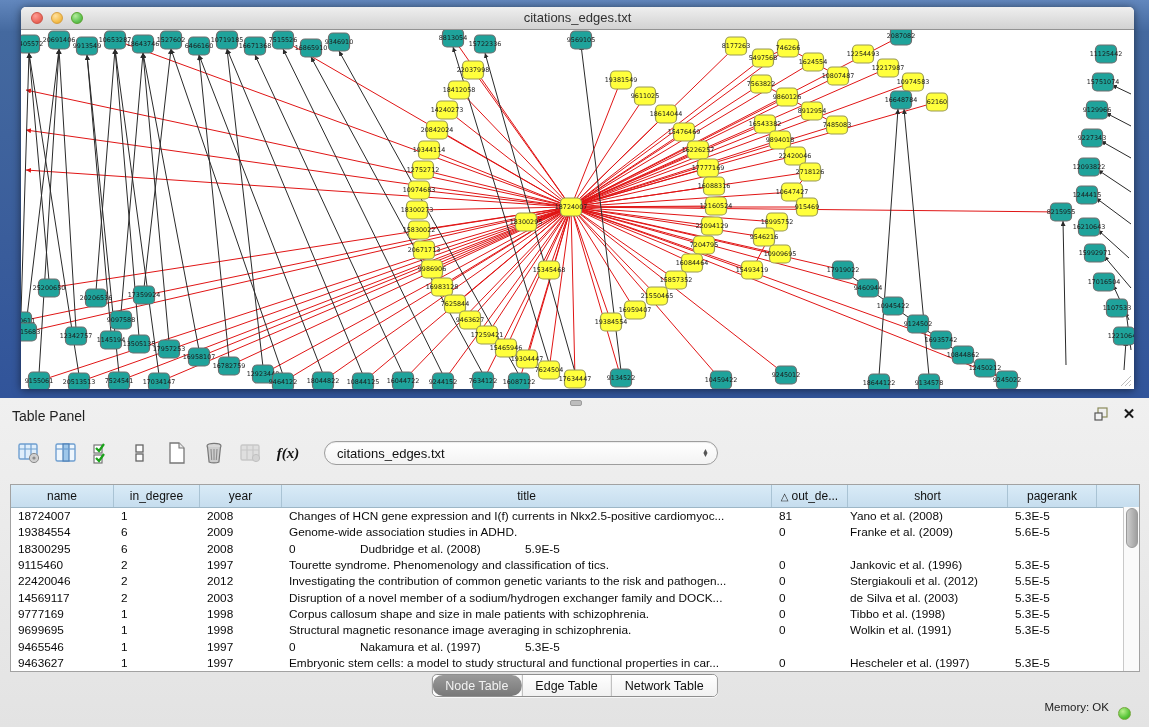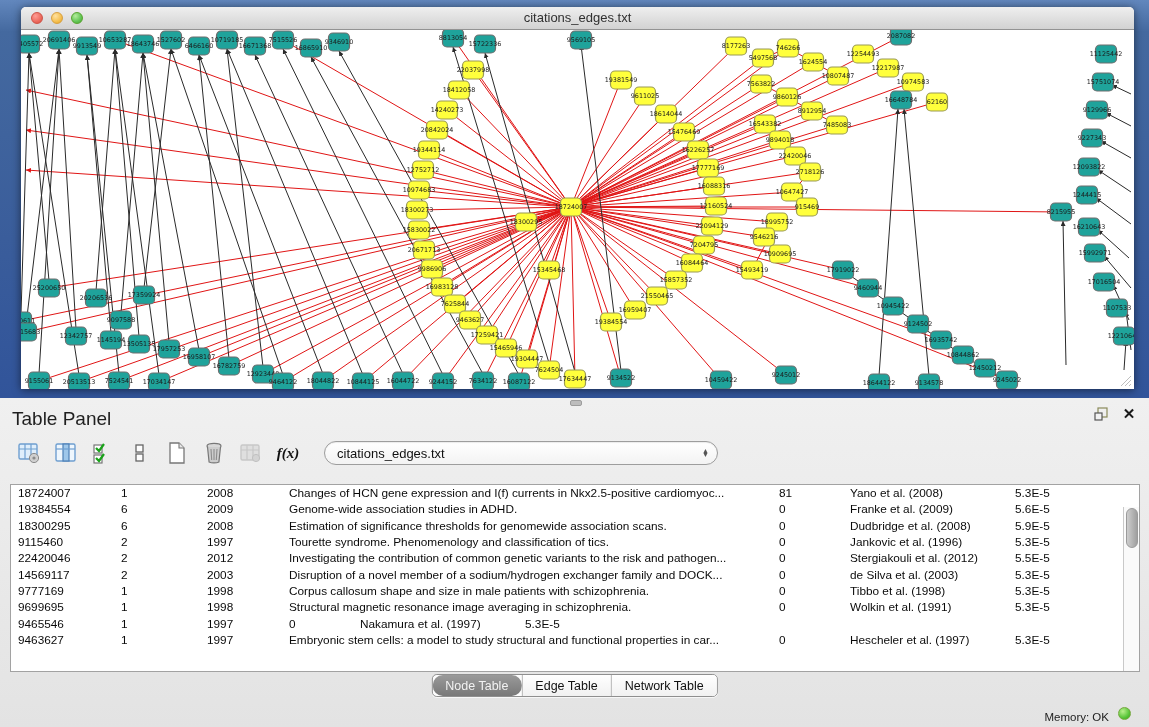--- a/index.html
+++ b/index.html
@@ -24,21 +24,21 @@
   .canvas{position:relative;width:1113px;height:359px;overflow:hidden;background:#fff;}
   #graph-svg{position:absolute;left:0;top:0;}
   .resize-grip{position:absolute;right:2px;bottom:2px;width:14px;height:14px;opacity:.55;}
 
   
   #table-panel{position:absolute;left:0;top:398px;width:1149px;height:329px;
     background:linear-gradient(#f0f0f0,#e3e3e3);}
   .splitter-knob{position:absolute;top:2px;left:570px;width:10px;height:4px;
     background:#bdbdbd;border:1px solid #9d9d9d;border-radius:2px;}
   .panel-header{position:absolute;left:0;top:0;right:0;height:33px;}
-  .panel-title{position:absolute;left:12px;top:10px;font-size:19px;color:#1f1f1f;}
+  .panel-title{position:absolute;left:12px;top:10px;font-size:14px;color:#1f1f1f;}
   .panel-btns{position:absolute;right:12px;top:8px;display:flex;gap:12px;align-items:center;}
   .panel-btn{width:16px;height:16px;display:flex;align-items:center;justify-content:center;cursor:default;}
   .close-x{font-size:15px;font-weight:bold;color:#1a1a1a;line-height:14px;}
 
   .toolbar{position:absolute;left:16px;top:38px;height:34px;display:flex;align-items:center;gap:11px;}
   .tool-btn{width:26px;height:26px;display:flex;align-items:center;justify-content:center;}
   .fx{font-size:15px;font-style:italic;font-family:"Liberation Serif",serif;color:#111;font-weight:bold;}
   .combo{margin-left:12px;width:372px;height:22px;border:1px solid #9d9d9d;border-radius:12px;
     background:linear-gradient(#ffffff,#f3f3f3);display:flex;align-items:center;padding:0 8px 0 12px;
     box-shadow:inset 0 1px 1px rgba(0,0,0,.08);}
@@ -64,21 +64,21 @@
 
   .tabs{position:absolute;top:276px;left:50%;transform:translateX(-50%);display:flex;
     height:21px;border:1px solid #8f8f8f;border-radius:5px;overflow:hidden;
     background:#fdfdfd;box-shadow:0 1px 0 rgba(255,255,255,.7);}
   .tab{padding:0 13px;display:flex;align-items:center;font-size:12.5px;color:#111;
     border-left:1px solid #b5b5b5;background:linear-gradient(#ffffff,#f1f1f1);}
   .tab:first-child{border-left:none;}
   .tab.active{background:linear-gradient(#9a9a9a,#787878);color:#f2f2f2;border-radius:10px;}
 
   .statusbar{position:absolute;left:0;bottom:0;right:0;height:26px;}
-  .mem-label{position:absolute;right:40px;top:10px;font-size:11.5px;color:#222;}
+  .mem-label{position:absolute;right:40px;top:0;font-size:11.5px;color:#222;}
   .mem-dot{position:absolute;right:18px;top:6px;width:13px;height:13px;border-radius:50%;
     background:radial-gradient(circle at 35% 30%,#b9f08c,#52c234 65%,#3da426);border:1px solid #74a83d;box-sizing:border-box;}
 </style>
 </head>
 <body>
 
 <div id="network-area">
   <div id="graph-window">
     <div class="titlebar">
       <span class="traffic t-close"></span>
@@ -834,20 +834,44 @@
     <div class="combo">
       <span class="combo-label">citations_edges.txt</span>
       <span class="combo-stepper">
         <span>▲</span>
           <span>▼</span>
       </span>
     </div>
   </div>
 
   <div class="table-wrap">
+    <div class="thead" id="thead">
+        <div class="th" style="width: 103px;">
+          <span>name</span>
+        </div>
+        <div class="th" style="width: 86px;">
+          <span>in_degree</span>
+        </div>
+        <div class="th" style="width: 82px;">
+          <span>year</span>
+        </div>
+        <div class="th" style="width: 490px;">
+          <span>title</span>
+        </div>
+        <div class="th" style="width: 76px;">
+          <span class="sort-tri">△</span>
+          <span>out_de...</span>
+        </div>
+        <div class="th" style="width: 160px;">
+          <span>short</span>
+        </div>
+        <div class="th" style="width: 89px;">
+          <span>pagerank</span>
+        </div>
+      </div>
     <div class="tbody" id="tbody">
         <div class="tr">
           <div class="td" style="width: 103px;">18724007</div>
           <div class="td" style="width: 86px;">1</div>
           <div class="td" style="width: 82px;">2008</div>
           <div class="td" style="width: 490px;">Changes of HCN gene expression and I(f) currents in Nkx2.5-positive cardiomyoc...</div>
           <div class="td" style="width: 76px;">81</div>
           <div class="td center" style="width: 160px;">Yano et al. (2008)</div>
           <div class="td" style="width: 89px;">5.3E-5</div>
         </div>
@@ -857,21 +881,20 @@
           <div class="td" style="width: 82px;">2009</div>
           <div class="td" style="width: 490px;">Genome-wide association studies in ADHD.</div>
           <div class="td" style="width: 76px;">0</div>
           <div class="td center" style="width: 160px;">Franke et al. (2009)</div>
           <div class="td" style="width: 89px;">5.6E-5</div>
         </div>
         <div class="tr">
           <div class="td" style="width: 103px;">18300295</div>
           <div class="td" style="width: 86px;">6</div>
           <div class="td" style="width: 82px;">2008</div>
-          <div class="td" style="width: 490px;">Estimation of significance thresholds for genomewide association scans.</div>
           <div class="td" style="width: 76px;">0</div>
           <div class="td center" style="width: 160px;">Dudbridge et al. (2008)</div>
           <div class="td" style="width: 89px;">5.9E-5</div>
         </div>
         <div class="tr">
           <div class="td" style="width: 103px;">9115460</div>
           <div class="td" style="width: 86px;">2</div>
           <div class="td" style="width: 82px;">1997</div>
           <div class="td" style="width: 490px;">Tourette syndrome. Phenomenology and classification of tics.</div>
           <div class="td" style="width: 76px;">0</div>

